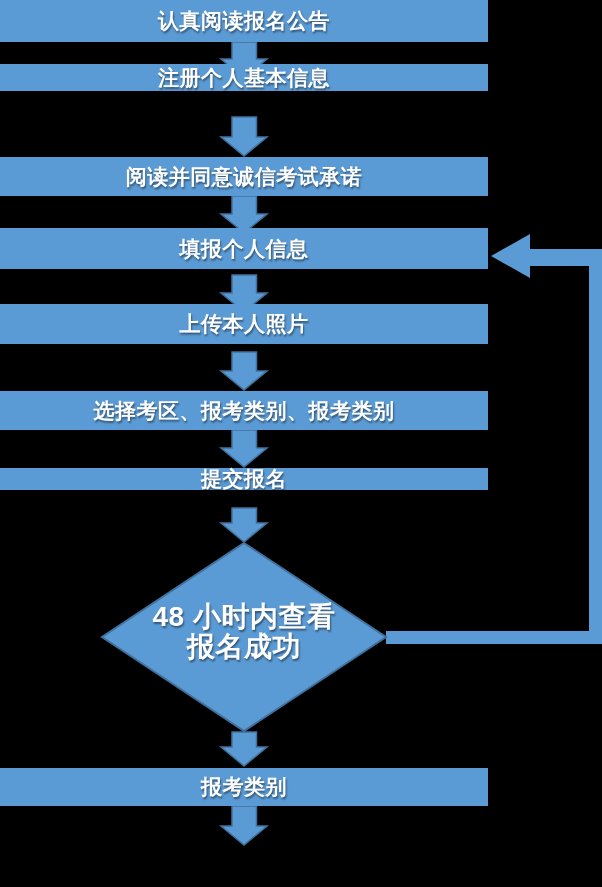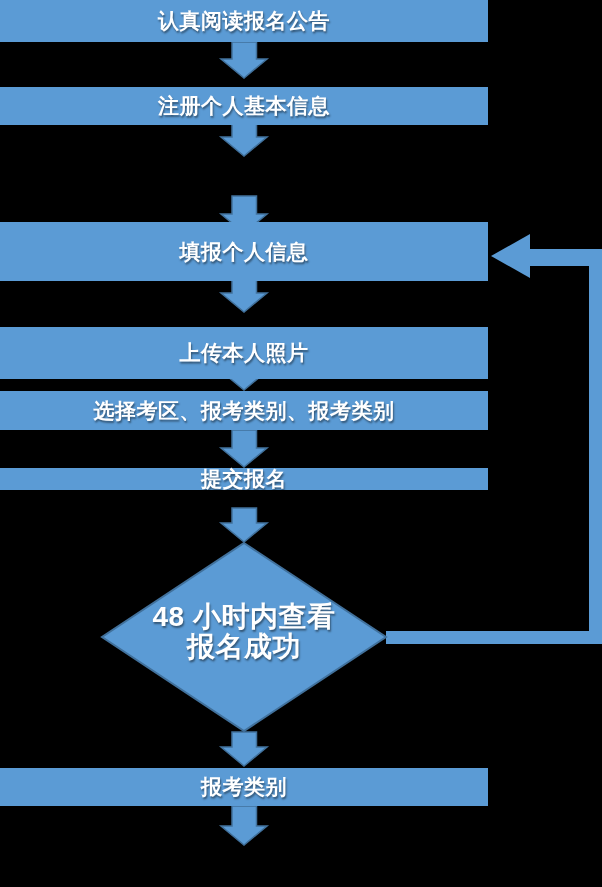--- a/index.html
+++ b/index.html
@@ -88,27 +88,30 @@
     <polygon class="down-arrow" points="232,508 256.5,508 256.5,523 267,523 244,542 221,523 232,523"></polygon>
     <polygon class="down-arrow" points="232,732 256.5,732 256.5,747 267,747 244,766 221,747 232,747"></polygon>
     <polygon class="down-arrow" points="232,806 256.5,806 256.5,826 267,826 244,845 221,826 232,826"></polygon>
 
     <polygon class="diamond" points="244,543 386,637 244,731 102,637"></polygon>
   </svg>
 
   <div class="pbox" style="top:0px;height:42px">
     <span class="lbl">认真阅读报名公告</span>
   </div>
-  <div class="pbox" style="top:87px;height:38px">
+  <div class="pbox" style="top:64px;height:27px">
     <span class="lbl">注册个人基本信息</span>
   </div>
-  <div class="pbox" style="top:222px;height:59px">
+  <div class="pbox" style="top:157px;height:39px">
+    <span class="lbl">阅读并同意诚信考试承诺</span>
+  </div>
+  <div class="pbox" style="top:228px;height:41px">
     <span class="lbl">填报个人信息</span>
   </div>
-  <div class="pbox" style="top:327px;height:52px">
+  <div class="pbox" style="top:304px;height:40px">
     <span class="lbl">上传本人照片</span>
   </div>
   <div class="pbox" style="top:391px;height:39px">
     <span class="lbl">选择考区、报考类别、报考类别</span>
   </div>
   <div class="pbox" style="top:468px;height:22px">
     <span class="lbl">提交报名</span>
   </div>
   <div class="pbox" style="top:768px;height:38px">
     <span class="lbl">报考类别</span>

